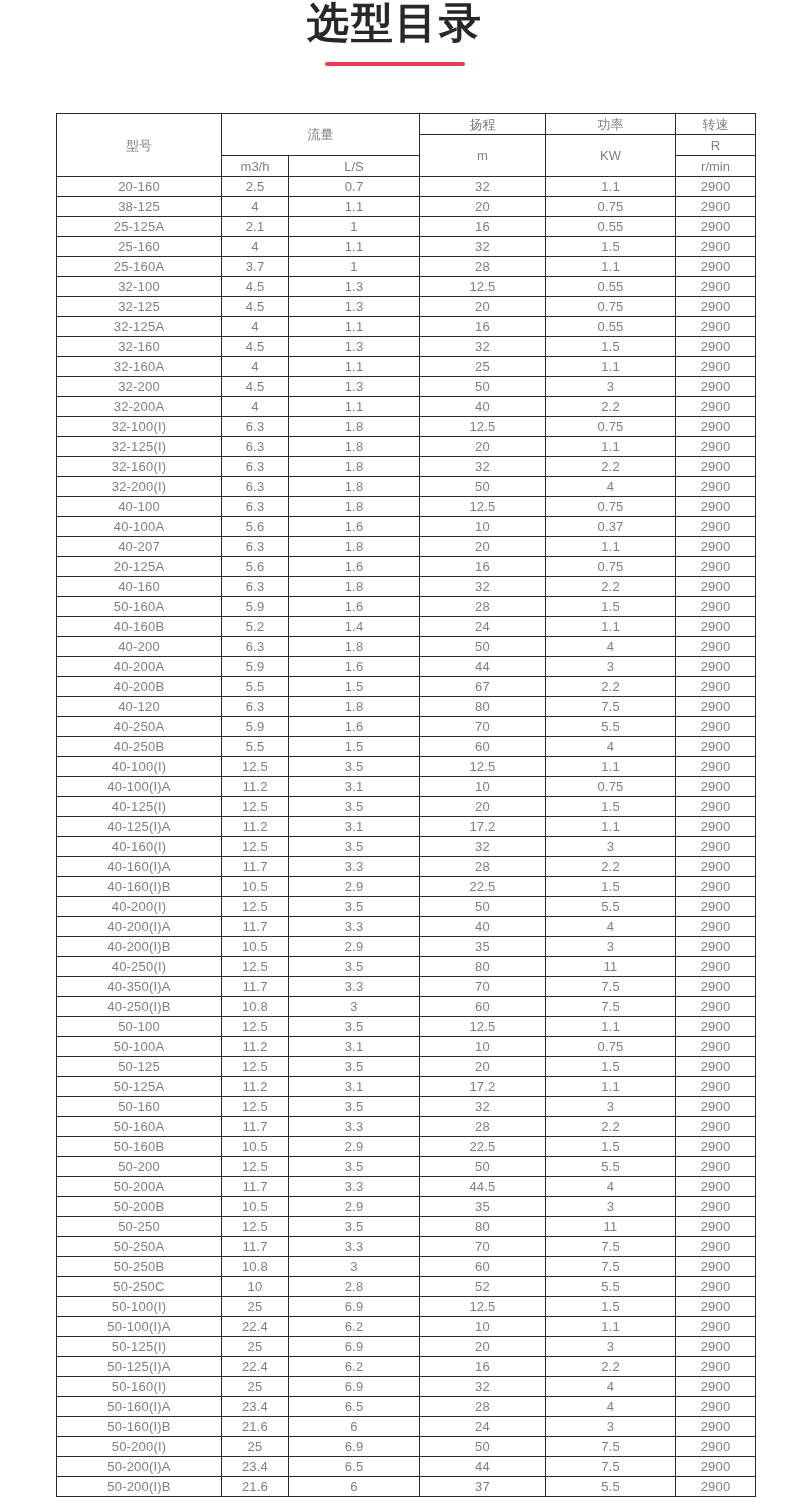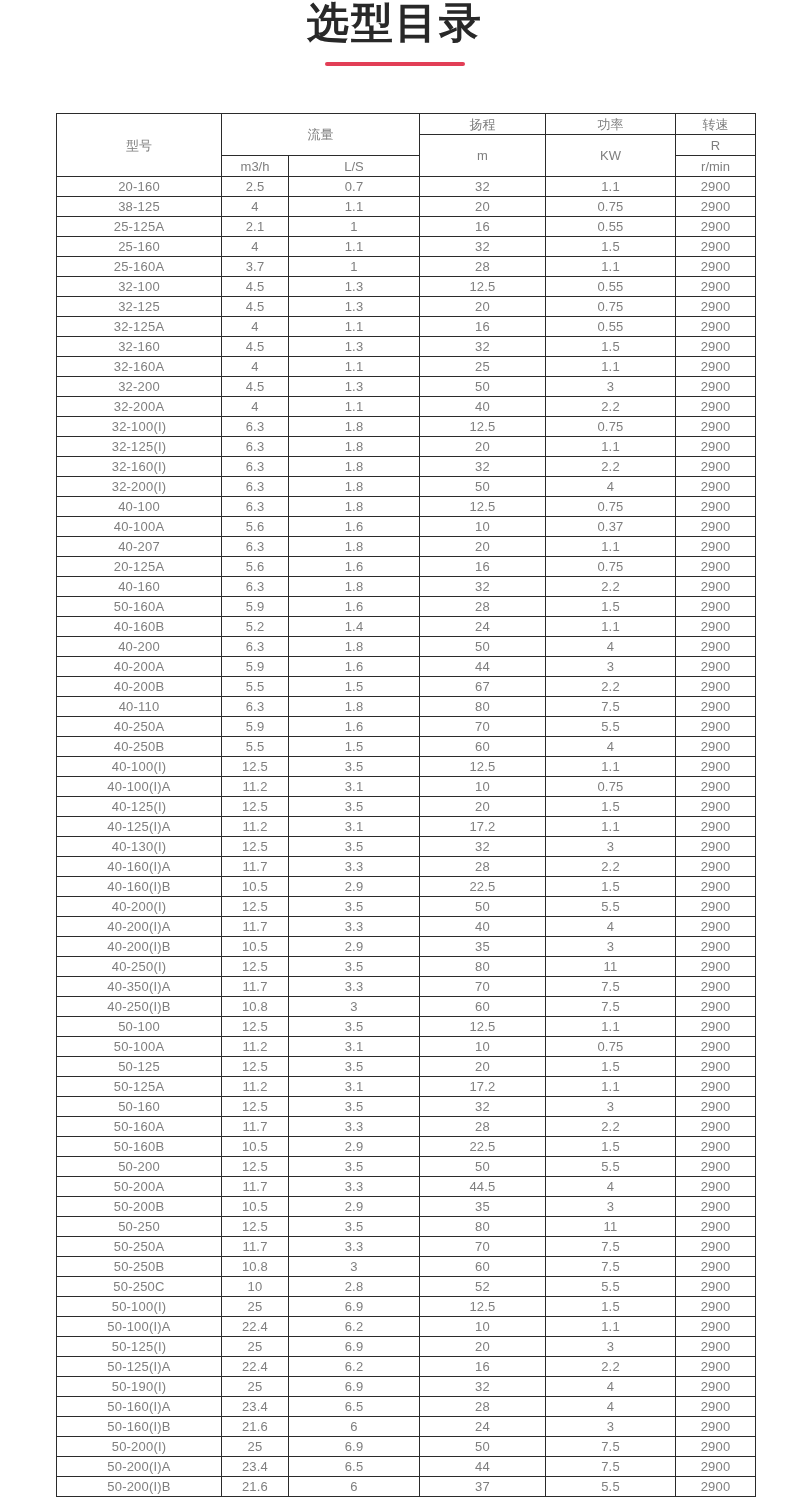--- a/index.html
+++ b/index.html
@@ -289,21 +289,21 @@
       </tr>
       <tr>
         <td>40-200B</td>
         <td>5.5</td>
         <td>1.5</td>
         <td>67</td>
         <td>2.2</td>
         <td>2900</td>
       </tr>
       <tr>
-        <td>40-110</td>
+        <td>40-120</td>
         <td>6.3</td>
         <td>1.8</td>
         <td>80</td>
         <td>7.5</td>
         <td>2900</td>
       </tr>
       <tr>
         <td>40-250A</td>
         <td>5.9</td>
         <td>1.6</td>
@@ -345,21 +345,21 @@
       </tr>
       <tr>
         <td>40-125(I)A</td>
         <td>11.2</td>
         <td>3.1</td>
         <td>17.2</td>
         <td>1.1</td>
         <td>2900</td>
       </tr>
       <tr>
-        <td>40-130(I)</td>
+        <td>40-160(I)</td>
         <td>12.5</td>
         <td>3.5</td>
         <td>32</td>
         <td>3</td>
         <td>2900</td>
       </tr>
       <tr>
         <td>40-160(I)A</td>
         <td>11.7</td>
         <td>3.3</td>
@@ -561,21 +561,21 @@
       </tr>
       <tr>
         <td>50-125(I)A</td>
         <td>22.4</td>
         <td>6.2</td>
         <td>16</td>
         <td>2.2</td>
         <td>2900</td>
       </tr>
       <tr>
-        <td>50-190(I)</td>
+        <td>50-160(I)</td>
         <td>25</td>
         <td>6.9</td>
         <td>32</td>
         <td>4</td>
         <td>2900</td>
       </tr>
       <tr>
         <td>50-160(I)A</td>
         <td>23.4</td>
         <td>6.5</td>

